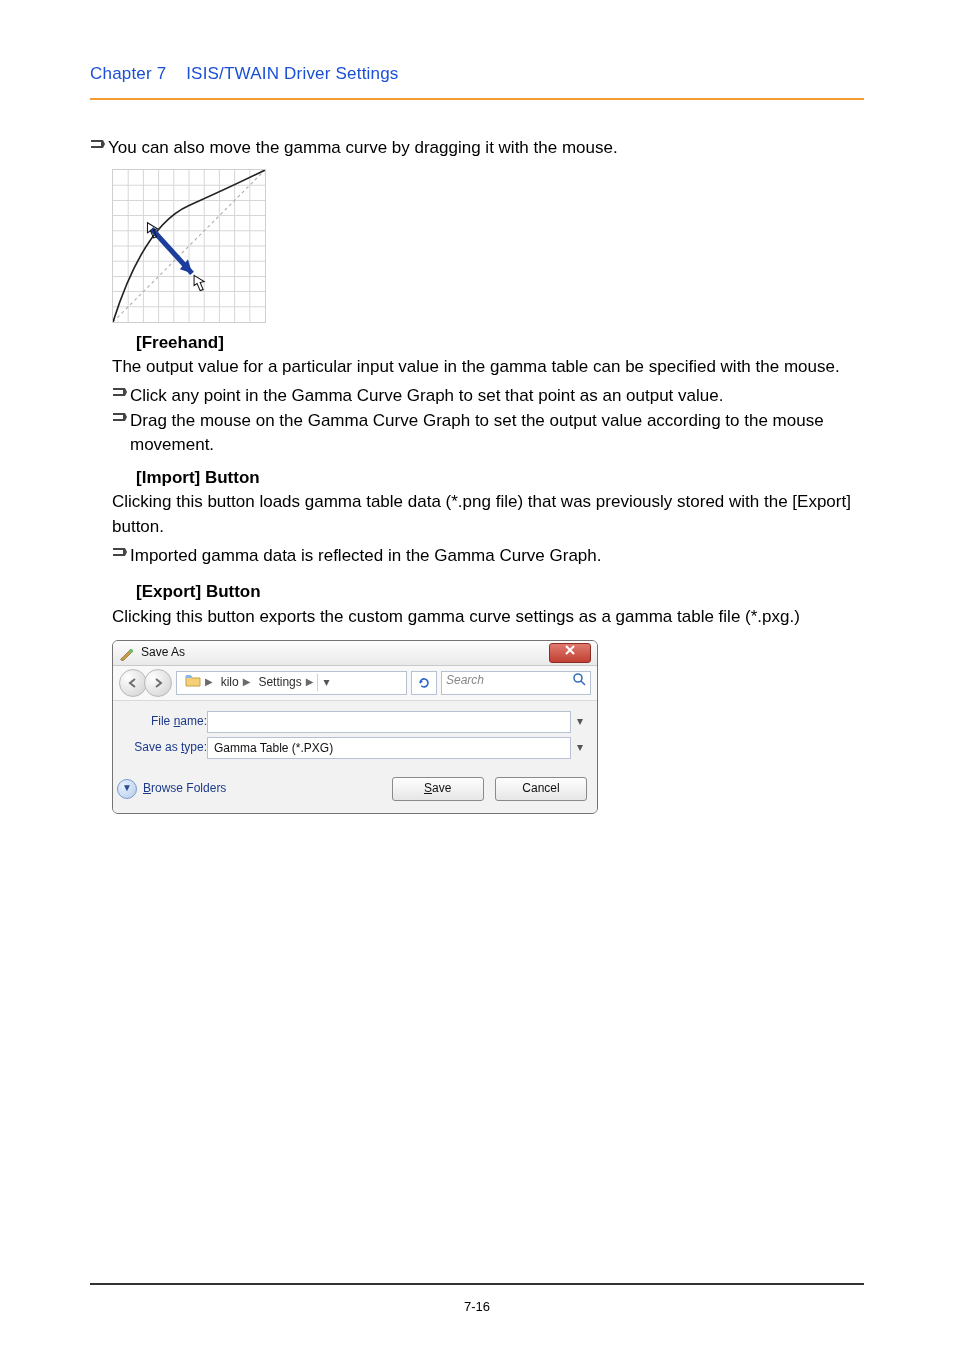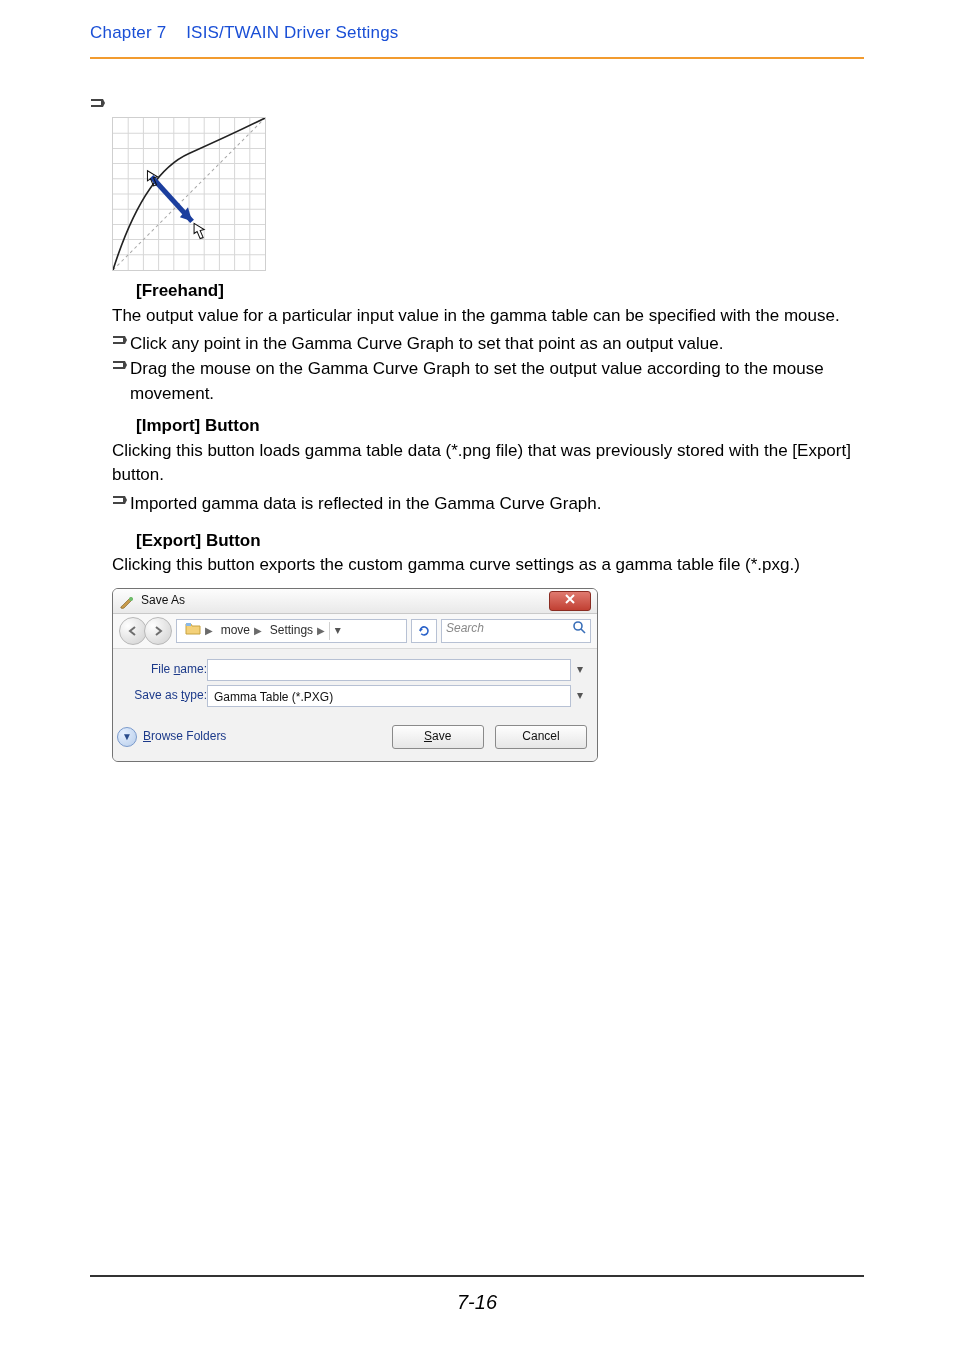--- a/index.html
+++ b/index.html
@@ -7,21 +7,21 @@
     padding: 0;
     background: #ffffff;
     font-family: Arial, Helvetica, sans-serif;
     color: #000;
   }
   .page {
     width: 954px;
     height: 1350px;
     position: relative;
     box-sizing: border-box;
-    padding: 23px 90px 0 90px;
+    padding: 64px 90px 0 90px;
   }
   .header-line {
     color: #1a4fd6;
     font-size: 17px;
     letter-spacing: 0.2px;
     padding-bottom: 14px;
   }
   .orange-rule {
     border: none;
     border-top: 2px solid #f29b2f;
@@ -194,22 +194,21 @@
     position:absolute;
     left:0; right:0; bottom:36px;
     text-align:center;
   }
   .bottom-rule {
     margin: 0 90px 14px 90px;
     border:none;
     border-top:2px solid #333;
   }
   .page-num {
-    font-size:20px;
-    font-style:italic;
+    font-size:13px;
   }
   .icon-inline svg { display:block; }
 </style>
 </head>
 <body>
 
 <div class="page">
 
   <div class="header-line">
     <span>Chapter 7</span>
@@ -219,20 +218,21 @@
   <hr class="orange-rule">
 
   <div class="content">
 
     <div class="row">
       <span class="pointer-icon icon-inline">
         <svg width="16" height="12" viewBox="0 0 16 12">
           <path d="M1 2h12l2 4-2 4H1V8l10 0-0-4H1z" fill="#444"></path>
         </svg>
       </span>
+      <span>You can also move the gamma curve by dragging it with the mouse.</span>
     </div>
 
     <div>
       <svg class="gamma-figure" viewBox="0 0 150 150" preserveAspectRatio="none">
         <rect x="0" y="0" width="150" height="150" fill="#ffffff"></rect>
         <g stroke="#d7d7d7" stroke-width="1">
           <line x1="15" y1="0" x2="15" y2="150"></line>
             <line x1="30" y1="0" x2="30" y2="150"></line>
           <line x1="45" y1="0" x2="45" y2="150"></line>
             <line x1="60" y1="0" x2="60" y2="150"></line>
@@ -335,21 +335,21 @@
           <span class="bc-seg">
             <span>
               <svg width="16" height="14" viewBox="0 0 16 14">
                 <path d="M1 3h5l1 2h8v8H1z" fill="#f4d179" stroke="#c7a23f"></path>
                 <rect x="1" y="2" width="5" height="3" fill="#8ab8e6"></rect>
               </svg>
             </span>
             <span class="bc-tri">▶</span>
           </span>
           <span class="bc-seg">
-            <span>move</span>
+            <span>kilo</span>
             <span class="bc-tri">▶</span>
           </span>
           <span class="bc-seg">
             <span>Settings</span>
             <span class="bc-tri">▶</span>
           </span>
           <span class="bc-drop">▾</span>
         </div>
         <div class="refresh-btn">
           <svg width="14" height="14" viewBox="0 0 14 14">

